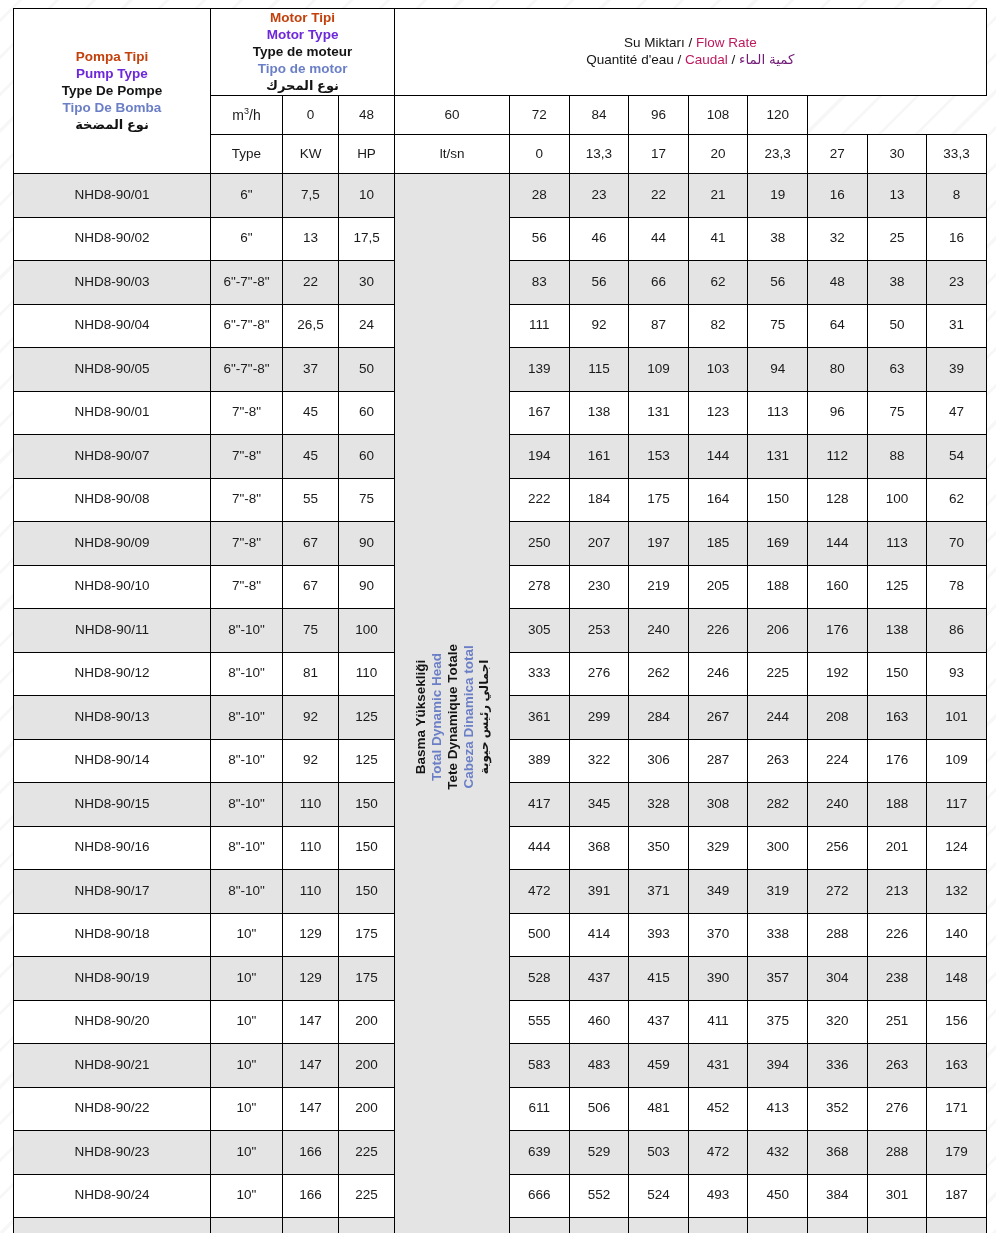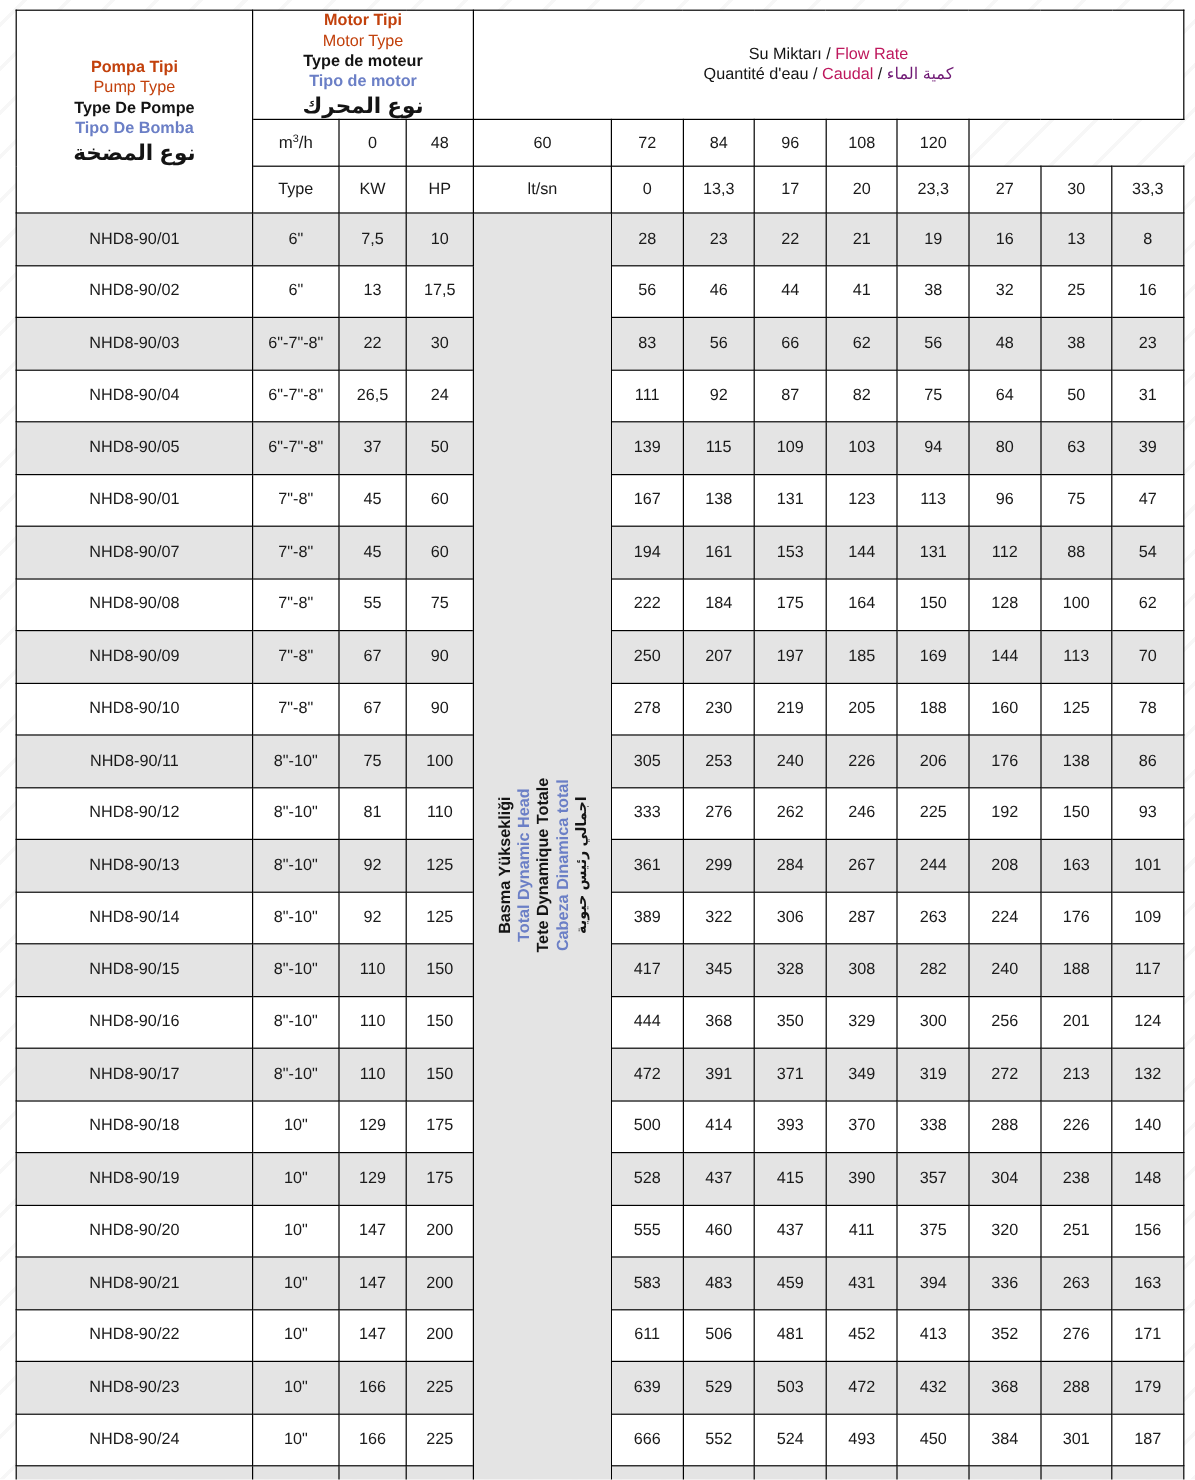--- a/index.html
+++ b/index.html
@@ -52,25 +52,25 @@
     background: #ffffff;
     line-height: 1.25;
   }
   
   .hdr {
     font-weight: bold;
     font-size: 13.5px;
     background: #ffffff;
   }
   .hdr .tr { color: #c2410c; font-weight: bold; display:block; }
-  .hdr .en { color: #c2410c; font-weight: normal; display:block; }
+  .hdr .en { color: #6d28d9; font-weight: bold; display:block; }
   .hdr .fr { color: #141414; font-weight: bold; display:block; }
   .hdr .es { color: #6b7fc6; font-weight: bold; display:block; }
   .hdr .ar { color: #141414; font-weight: bold; display:block;
-             direction: rtl; font-size: 18px; }
+             direction: rtl; font-size: 13px; }
   .hdr-pump { height: 125px; }
   .hdr-motor { height: 86px; }
   .hdr-flow { height: 76px; }
   .hdr-flow .line { display:block; }
   .hdr-flow .seg-tr { color:#141414; }
   .hdr-flow .seg-en { color:#be185d; }
   .hdr-flow .seg-ar { color:#701a75; }
   .unit-row td, .sub-row td {
     font-weight: bold;
     height: 38px;

